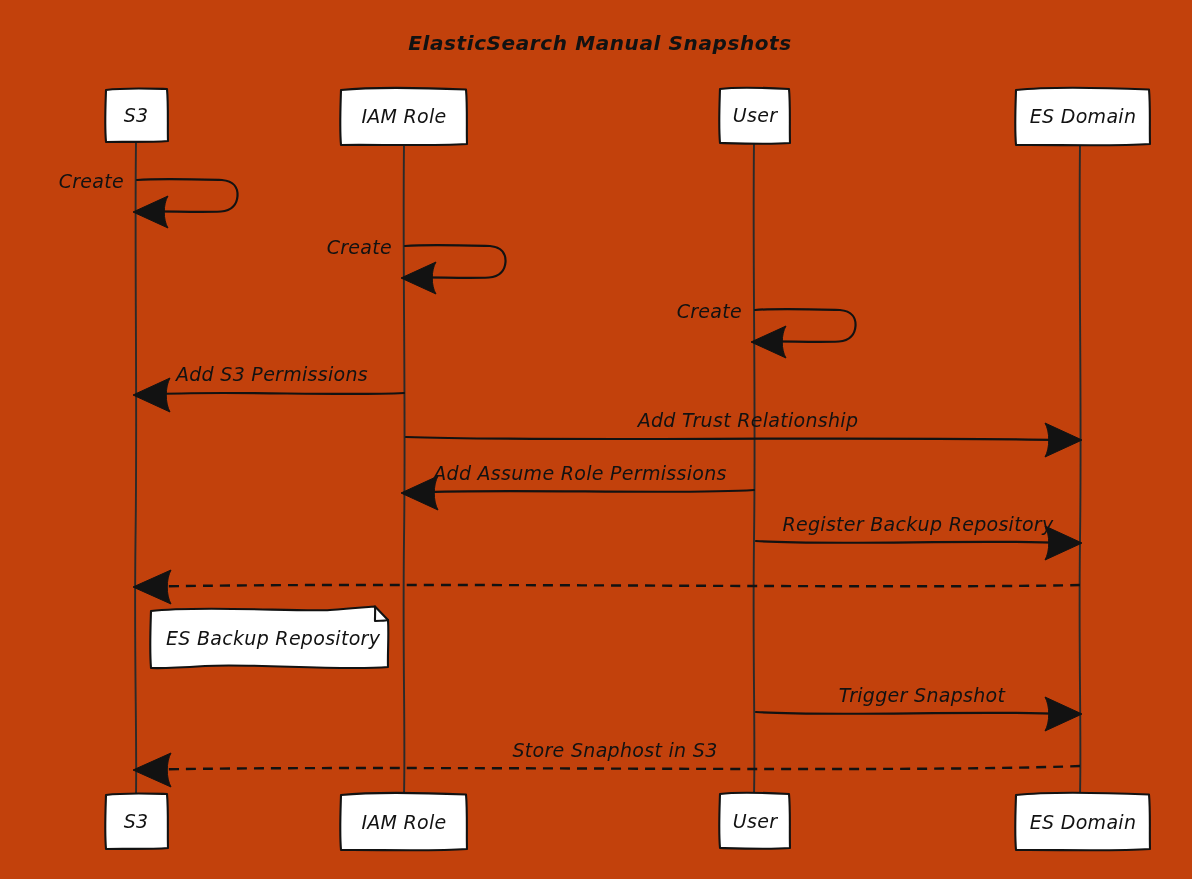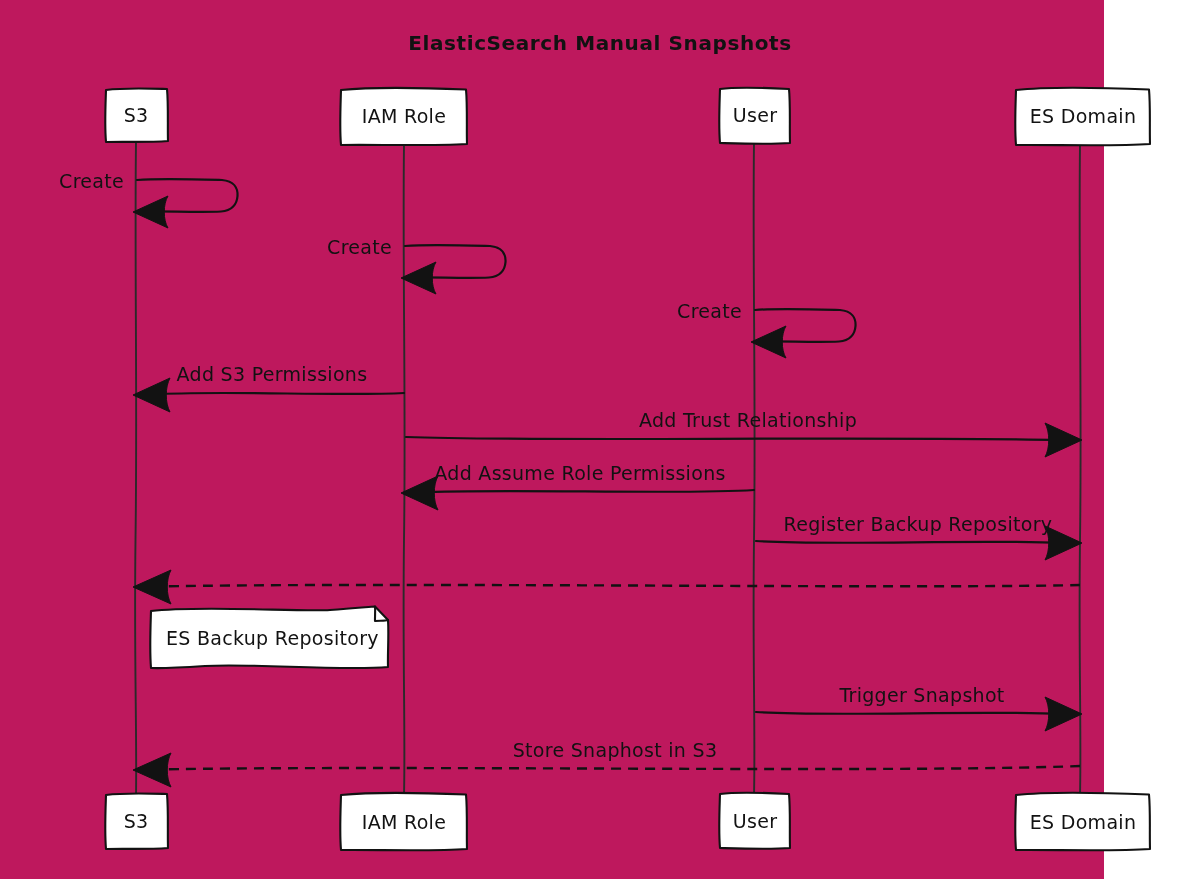--- a/index.html
+++ b/index.html
@@ -8,23 +8,24 @@
     background: #ffffff;
   }
   body {
     width: 1200px;
     height: 879px;
     overflow: hidden;
     font-family: "DejaVu Sans", sans-serif;
   }
   #diagram-root {
     position: relative;
-    width: 1104px;
+    width: 1192px;
     height: 879px;
-    background: #be185d;
+    background: #c2410c;
+    font-style: italic;
   }
   svg#sequence-canvas {
     position: absolute;
     top: 0;
     left: 0;
     width: 1200px;
     height: 879px;
   }
   .sketch-stroke {
     fill: none;

